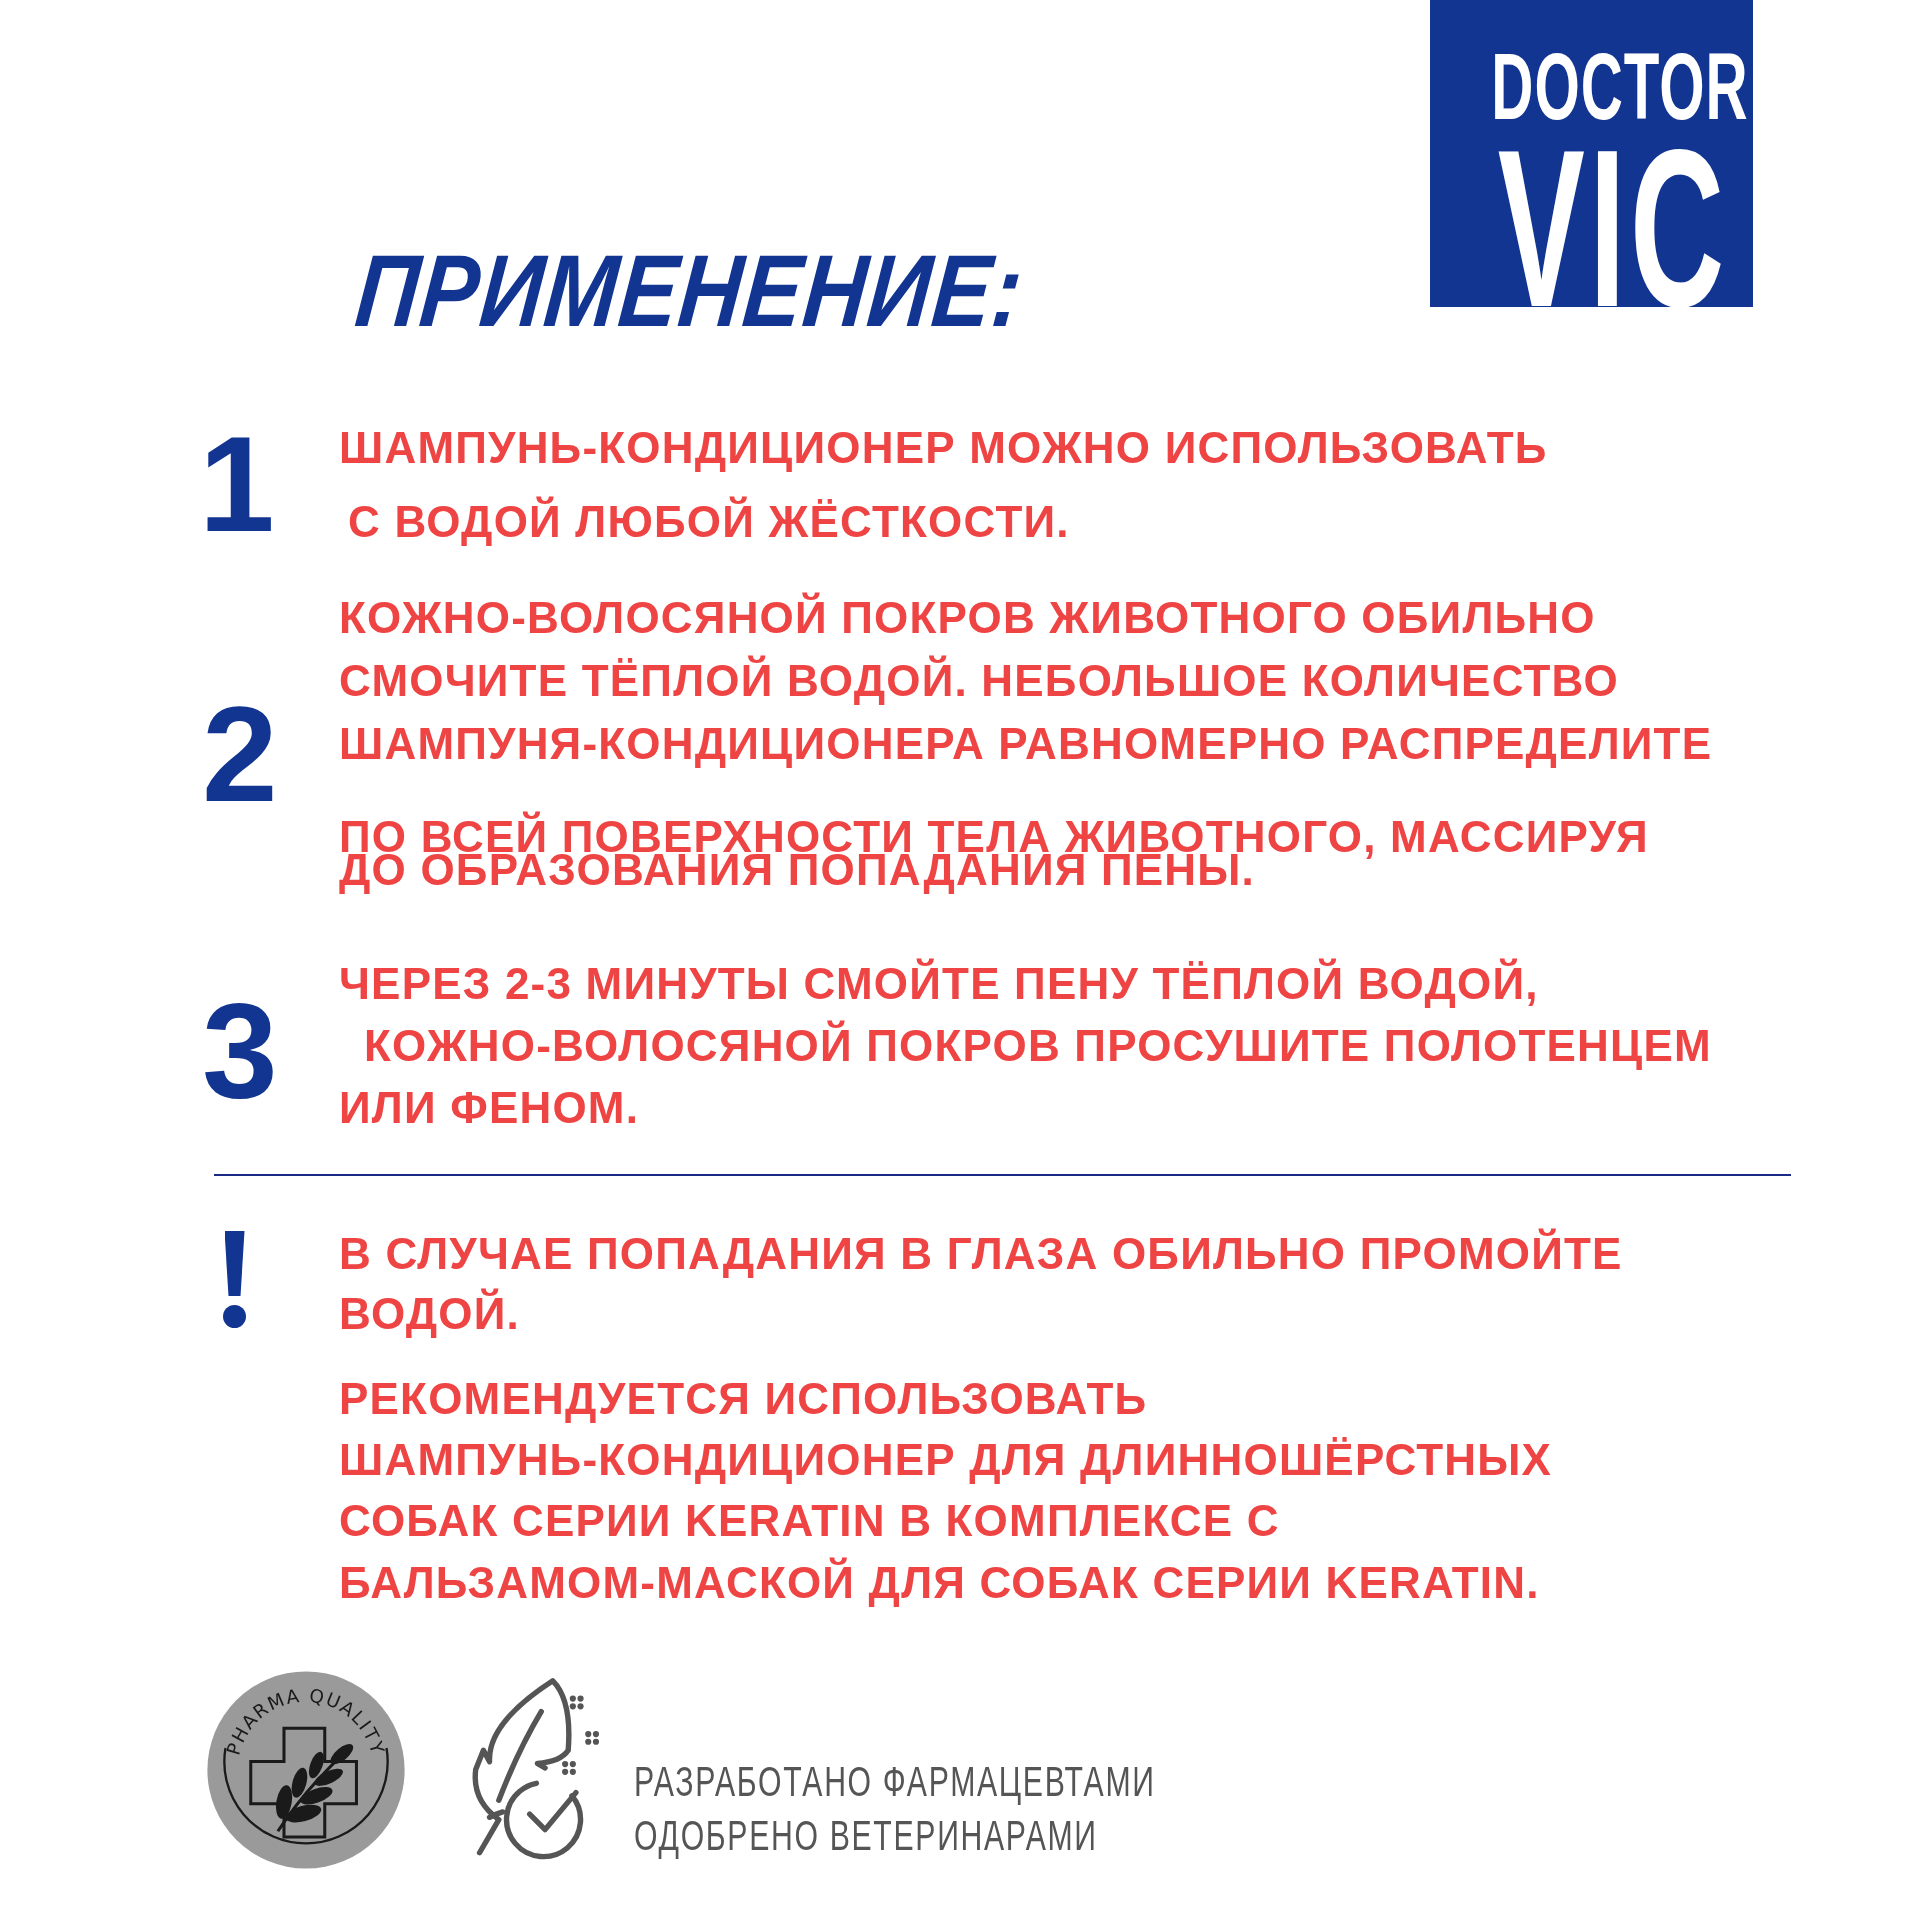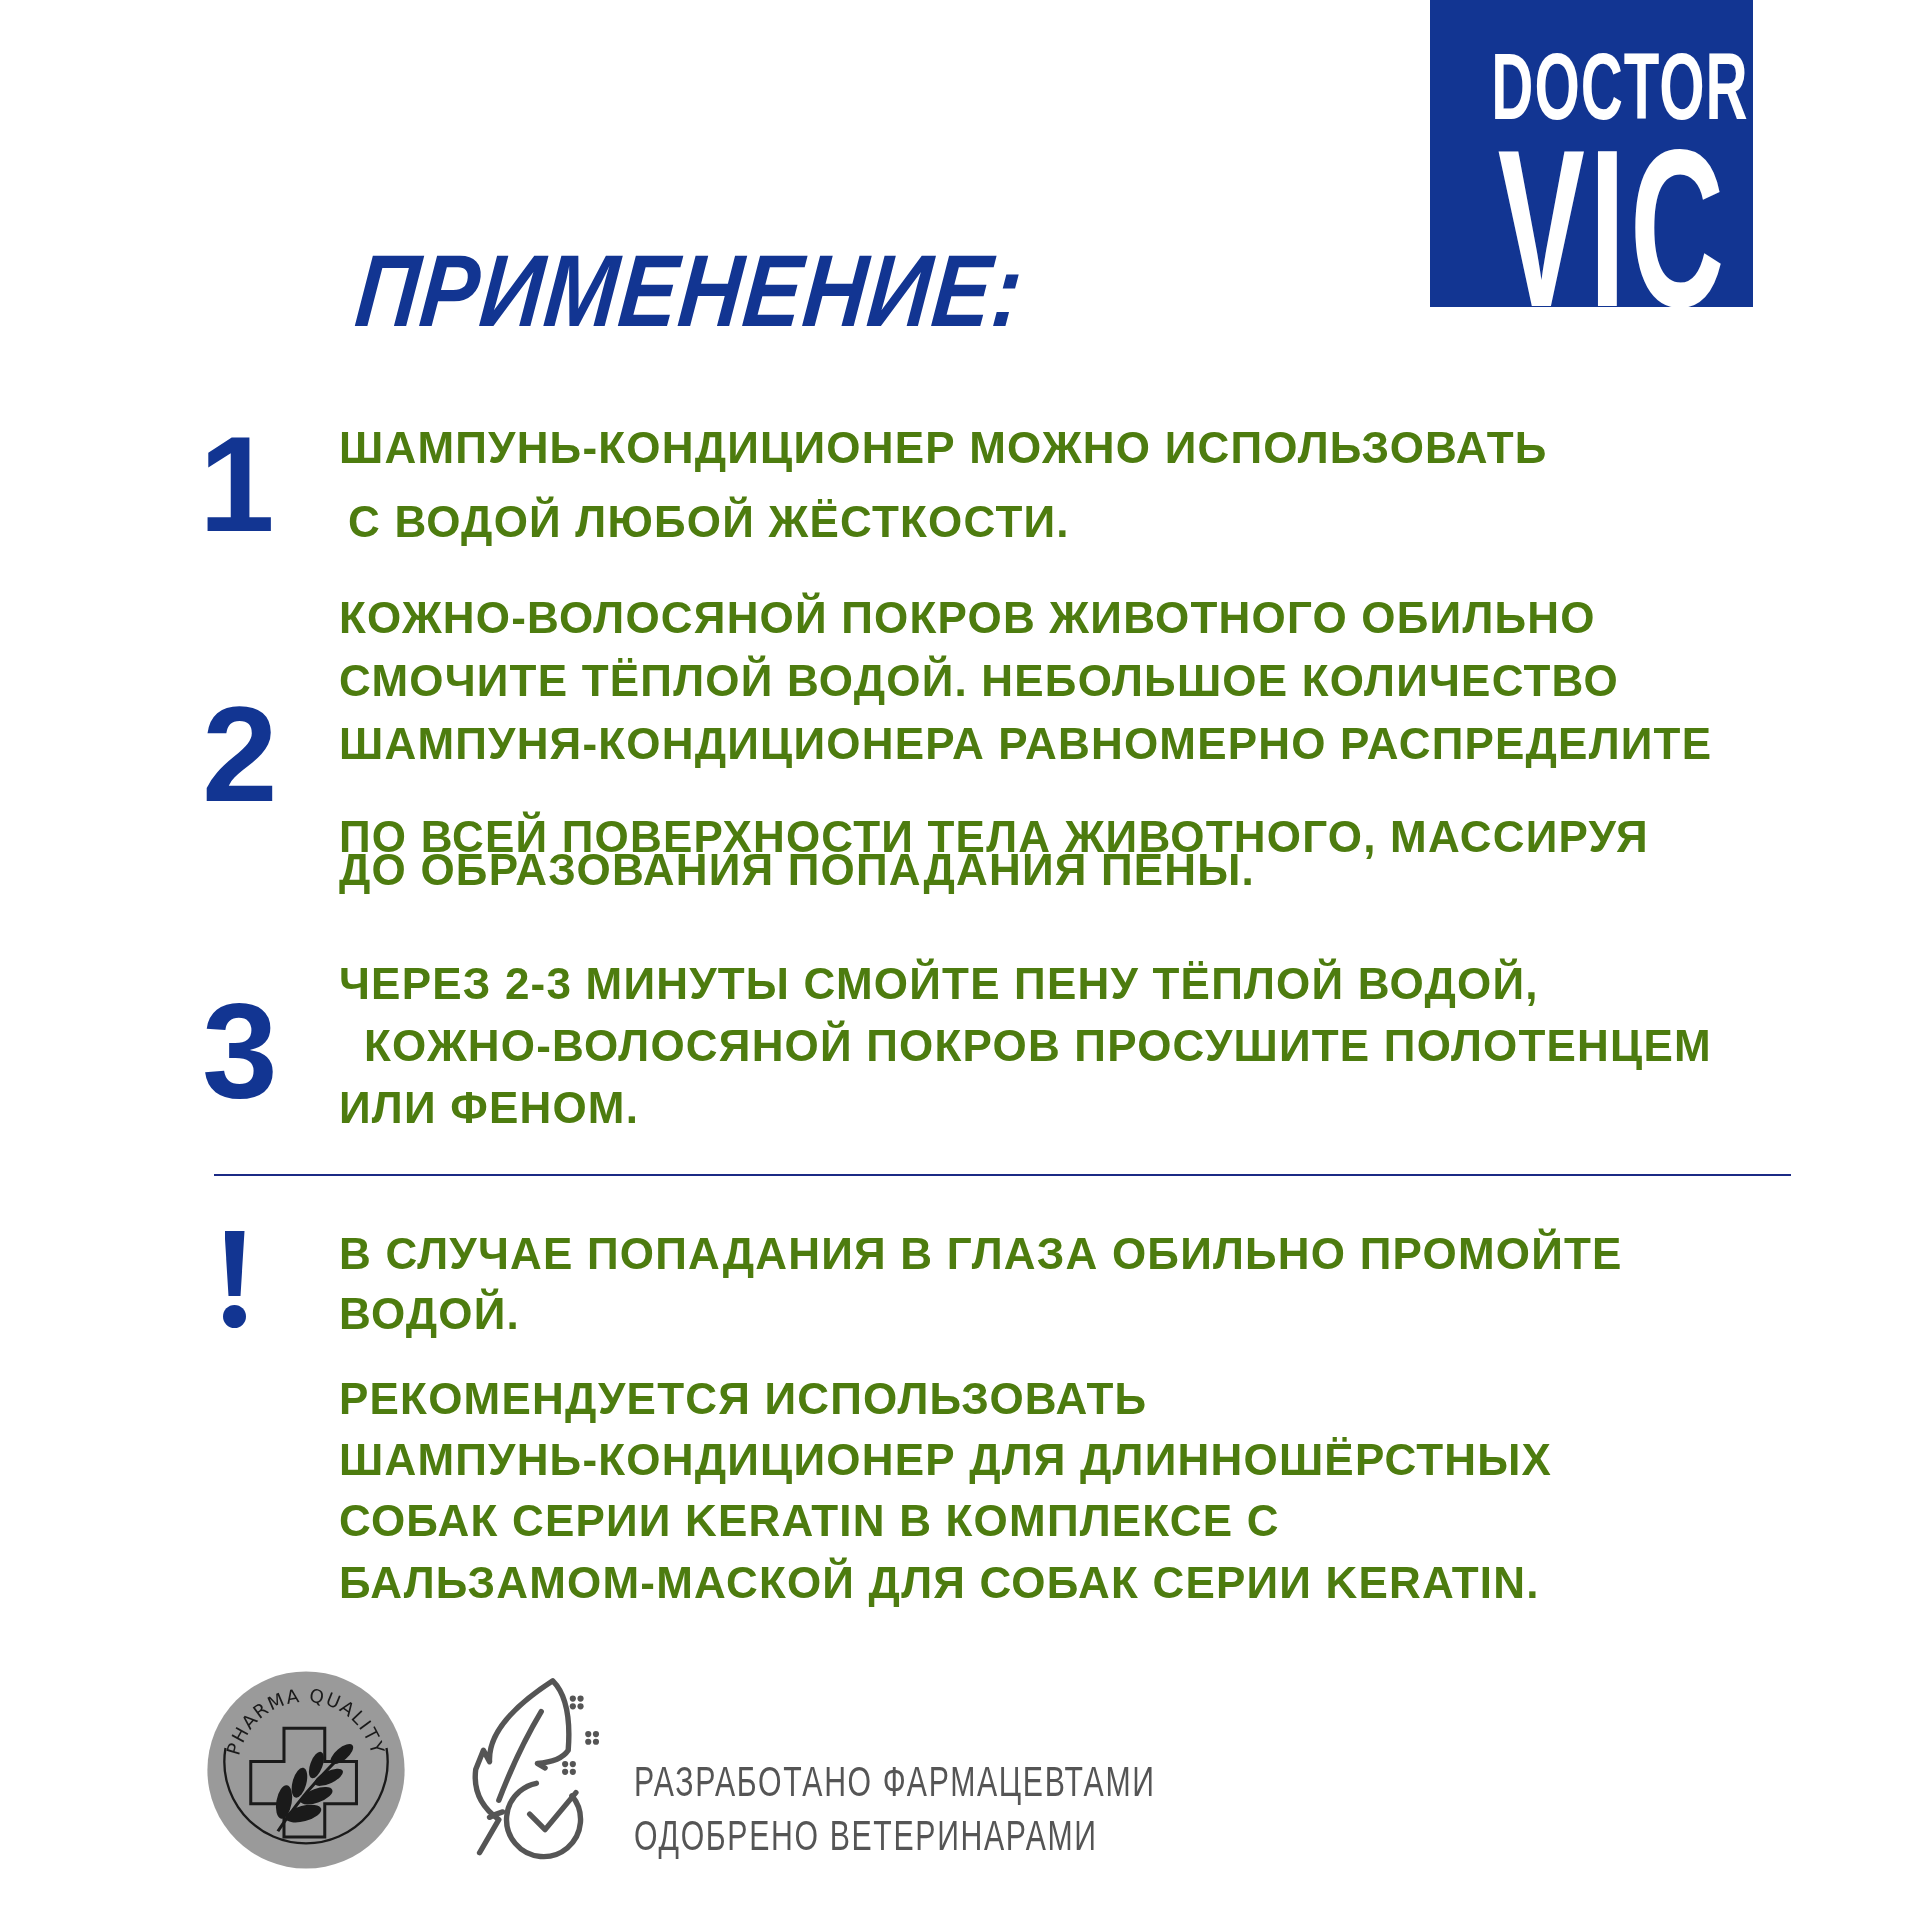--- a/index.html
+++ b/index.html
@@ -8,21 +8,21 @@
   .abs { position: absolute; }
   .logo { left: 1430px; top: 0; width: 323px; height: 307px; background: #123592; }
   .logo-line { position: absolute; left: 0; width: 323px; text-align: center; color: #ffffff;
                font-family: "Liberation Sans", sans-serif; font-weight: bold; line-height: 1; }
   .logo-doctor { top: 40px; font-size: 94px; transform: scaleX(0.62); transform-origin: center; letter-spacing: 1.5px; }
   .logo-vic { top: 116px; font-size: 225px; transform: scaleX(0.58); transform-origin: center; letter-spacing: 7.7px; }
   .heading { left: 361px; top: 240px; color: #123592; font-weight: bold; font-style: italic;
              font-size: 102px; line-height: 1; white-space: nowrap; transform: scaleX(0.86) skewX(-6deg);
              transform-origin: left top; letter-spacing: 1.5px; }
   .num { color: #123592; font-weight: bold; line-height: 1; font-size: 136px; }
-  .line { left: 339px; color: #4d7c0f; font-weight: bold; font-size: 44px; line-height: 1;
+  .line { left: 339px; color: #ef4444; font-weight: bold; font-size: 44px; line-height: 1;
           white-space: nowrap; letter-spacing: 1.2px; }
   .divider { left: 214px; top: 1174px; width: 1577px; height: 2.3px; background: #1b2a85; }
   .excl { left: 223px; top: 1231px; width: 23px; height: 98px; }
   .excl .bar { position: absolute; left: 1.5px; top: 0; width: 20px; height: 65px; background: #123592;
                clip-path: polygon(0 0, 100% 0, 80% 100%, 20% 100%); }
   .excl .dot { position: absolute; left: 0; top: 74px; width: 23px; height: 23px; border-radius: 50%; background: #123592; }
   .badge { left: 207px; top: 1671px; width: 198px; height: 198px; }
   .feather { left: 468px; top: 1677px; width: 148px; height: 185px; }
   .footer-line { left: 634px; color: #555555; font-size: 42px; line-height: 1; white-space: nowrap;
                  transform: scaleX(0.72); transform-origin: left top; letter-spacing: 2.3px; }

